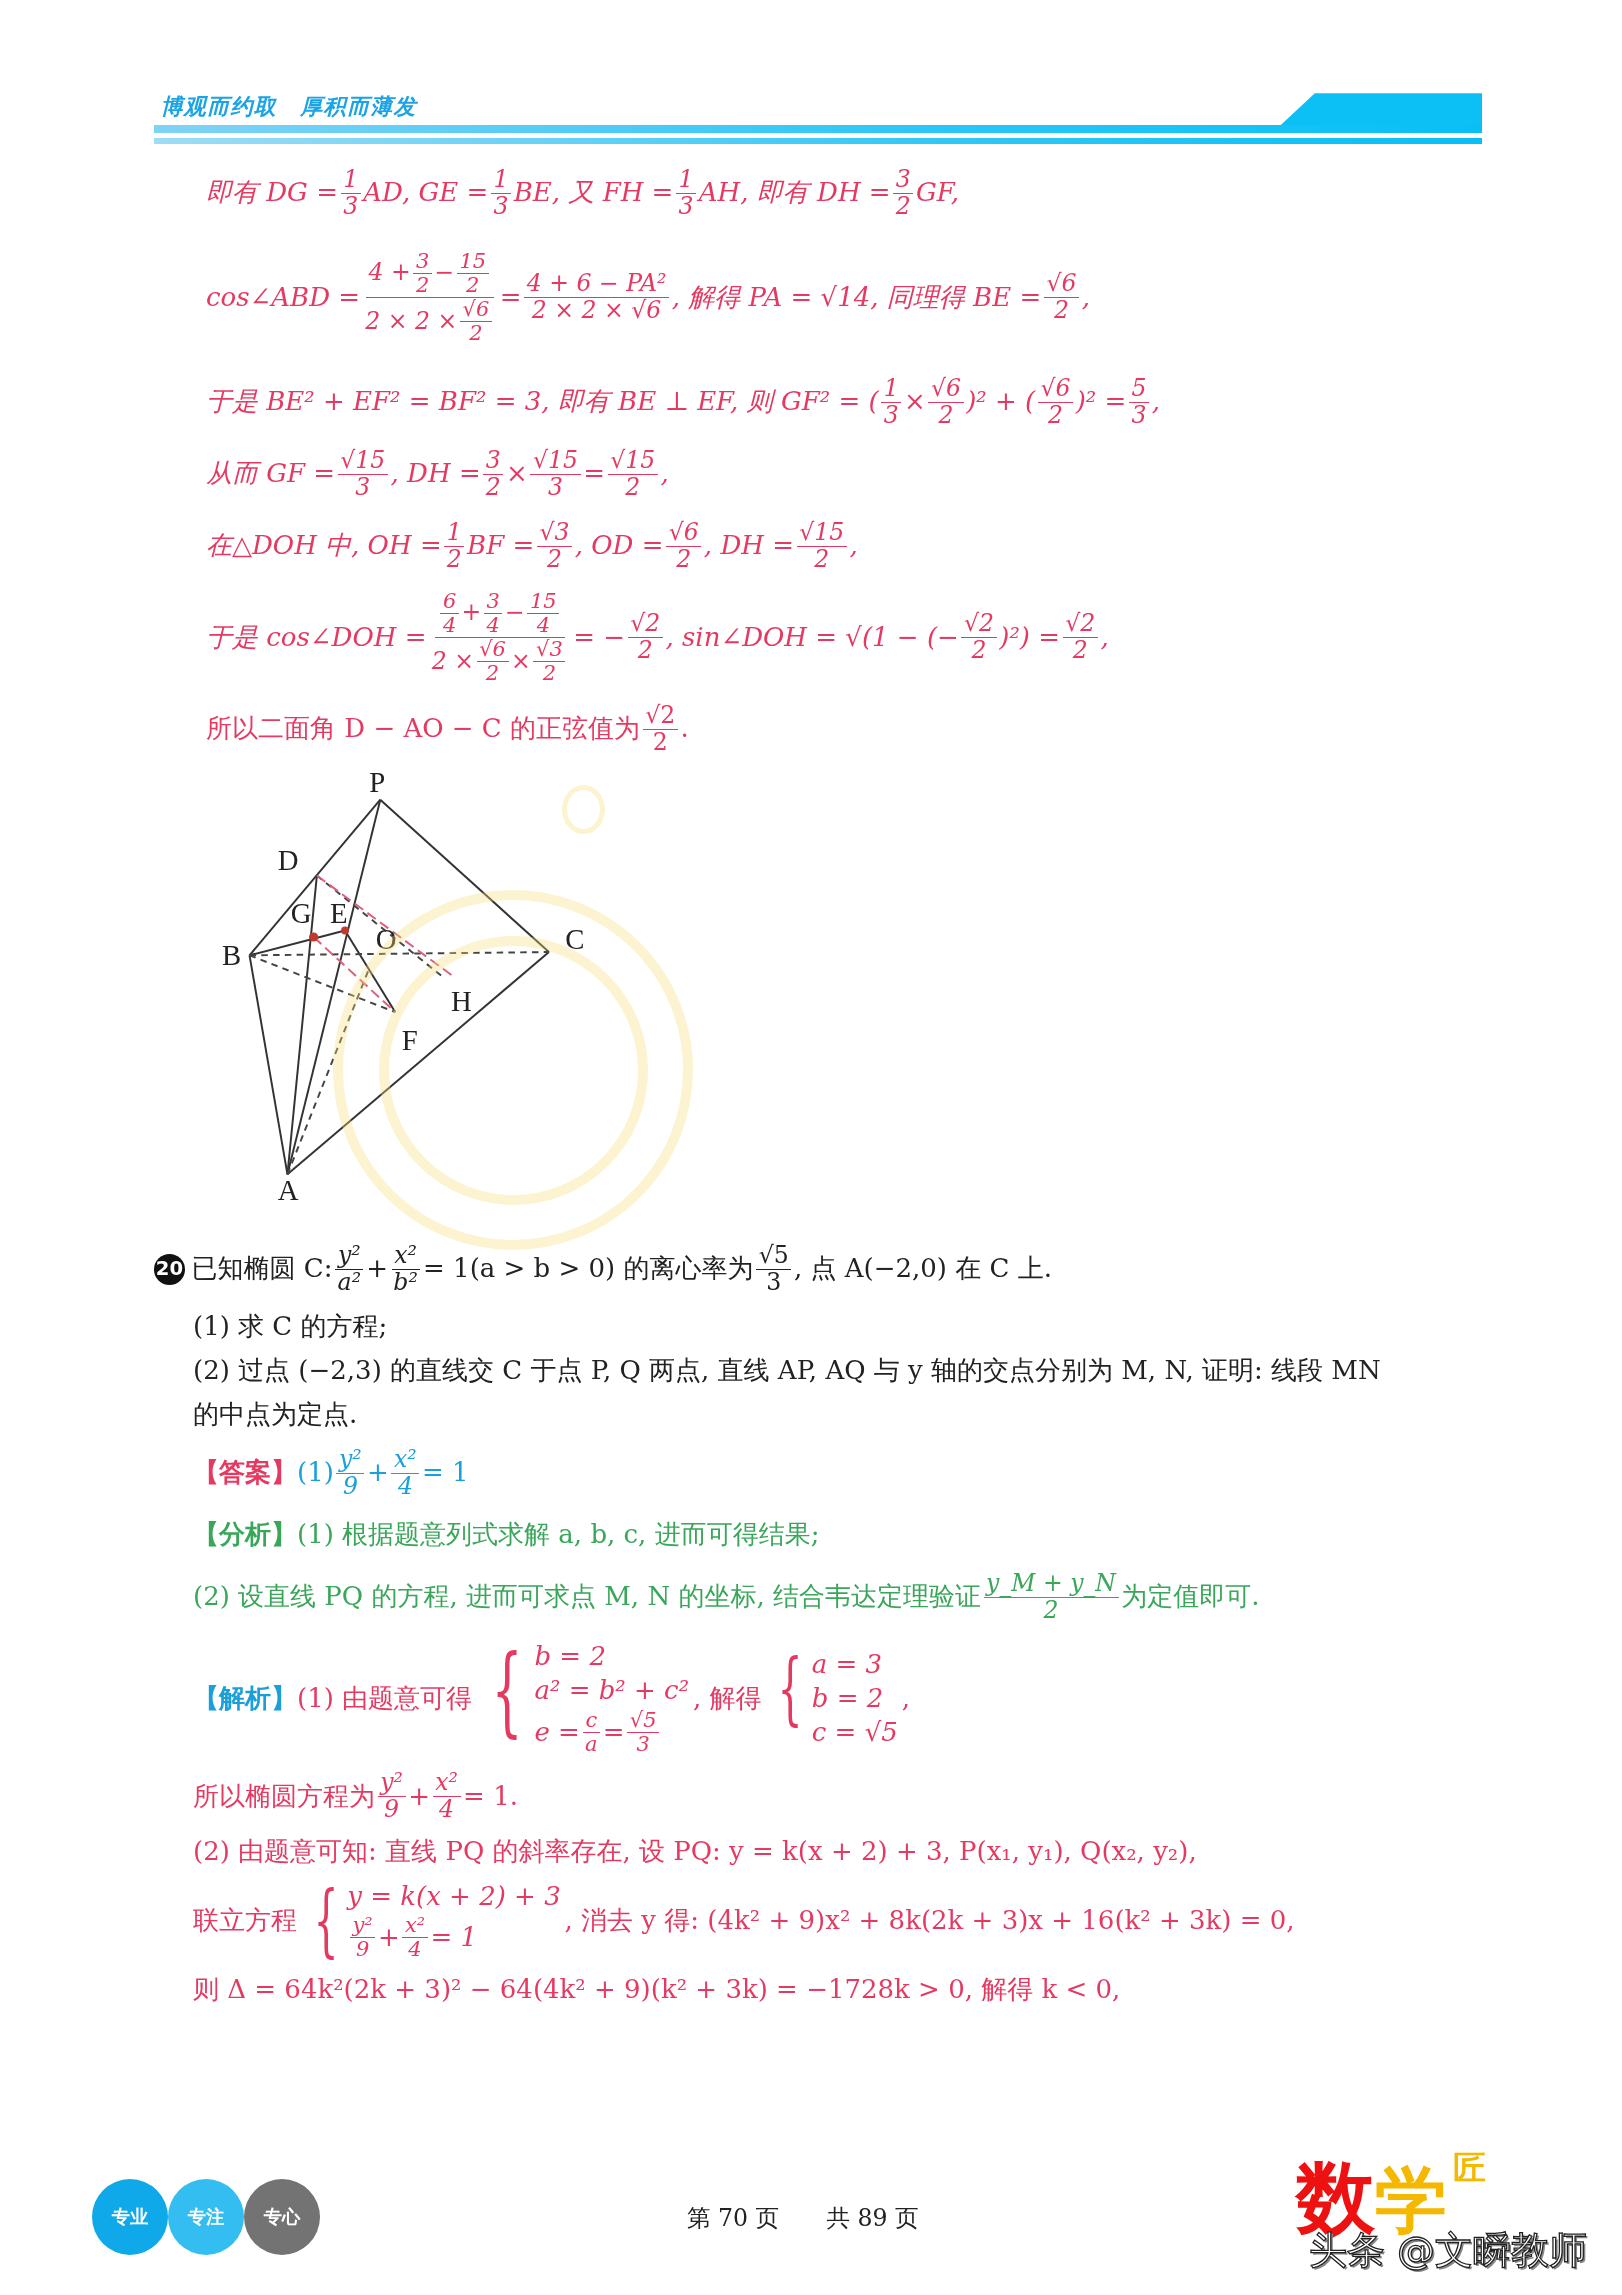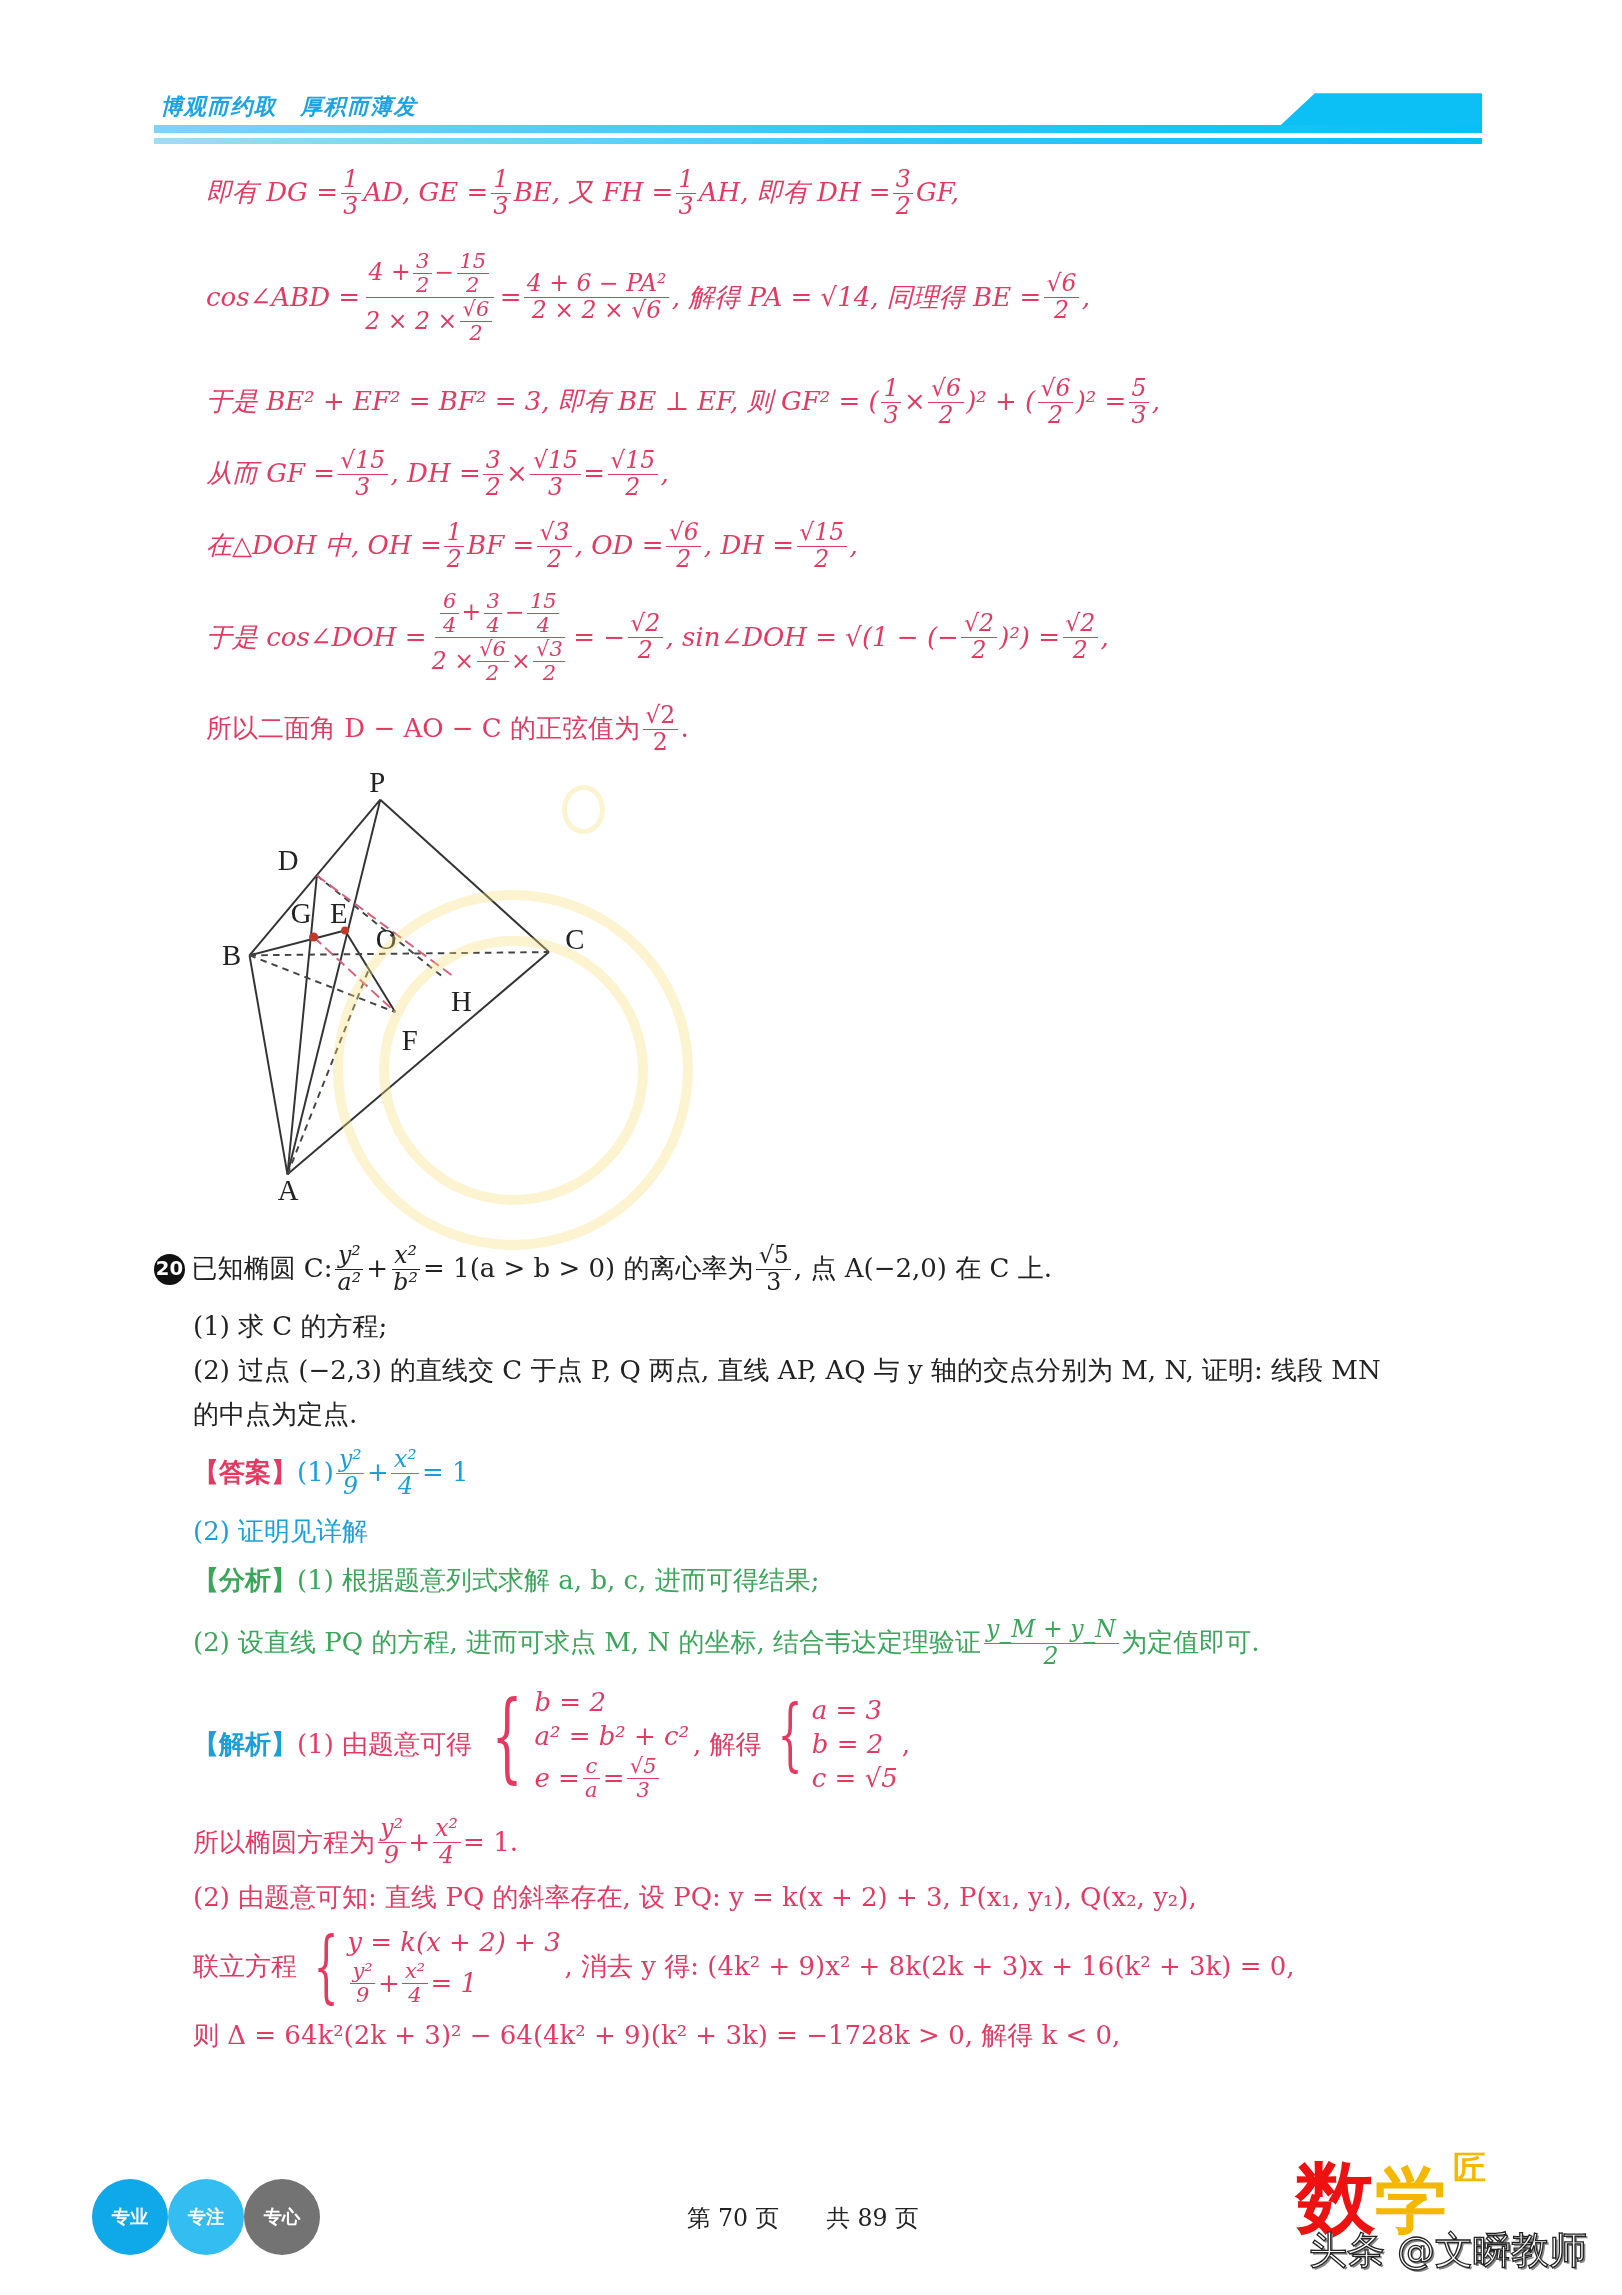--- a/index.html
+++ b/index.html
@@ -334,23 +334,20 @@
           <span class="num">y²</span>
           <span class="den">9</span>
         </span>
       <span>+</span>
       <span class="frac it">
           <span class="num">x²</span>
           <span class="den">4</span>
         </span>
       <span>= 1</span>
     </div>
-    <div class="line blue" style="height:46px;">
-        <span>(2) 证明见详解</span>
-      </div>
 
     <div class="line green" style="height:52px;">
       <span class="tag">【分析】</span>
       <span>(1) 根据题意列式求解 a, b, c, 进而可得结果;</span>
     </div>
     <div class="line green" style="height:72px;">
       <span>(2) 设直线 PQ 的方程, 进而可求点 M, N 的坐标, 结合韦达定理验证</span>
       <span class="frac it">
           <span class="num">y_M + y_N</span>
           <span class="den">2</span>

